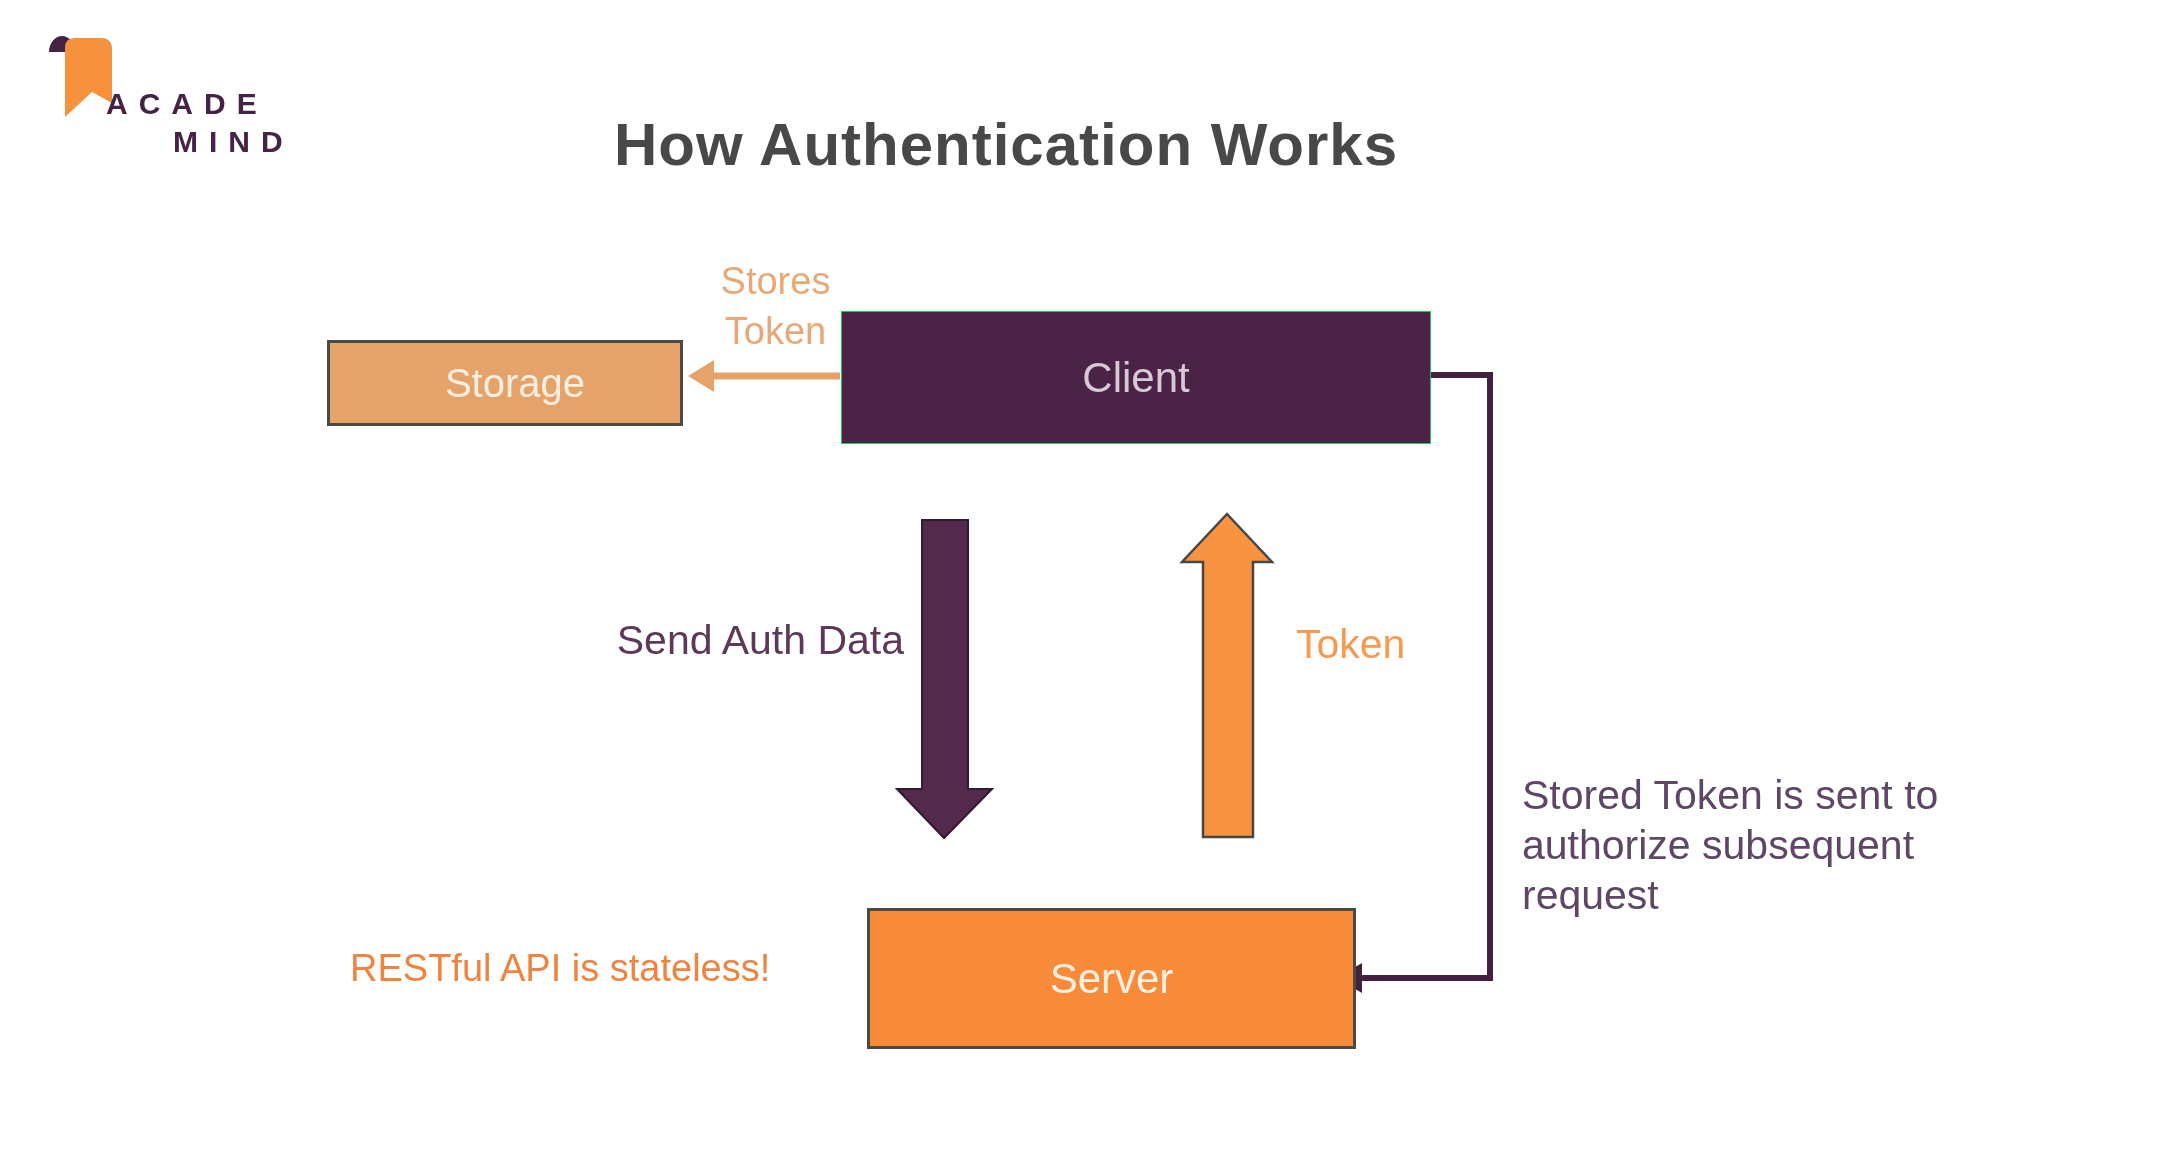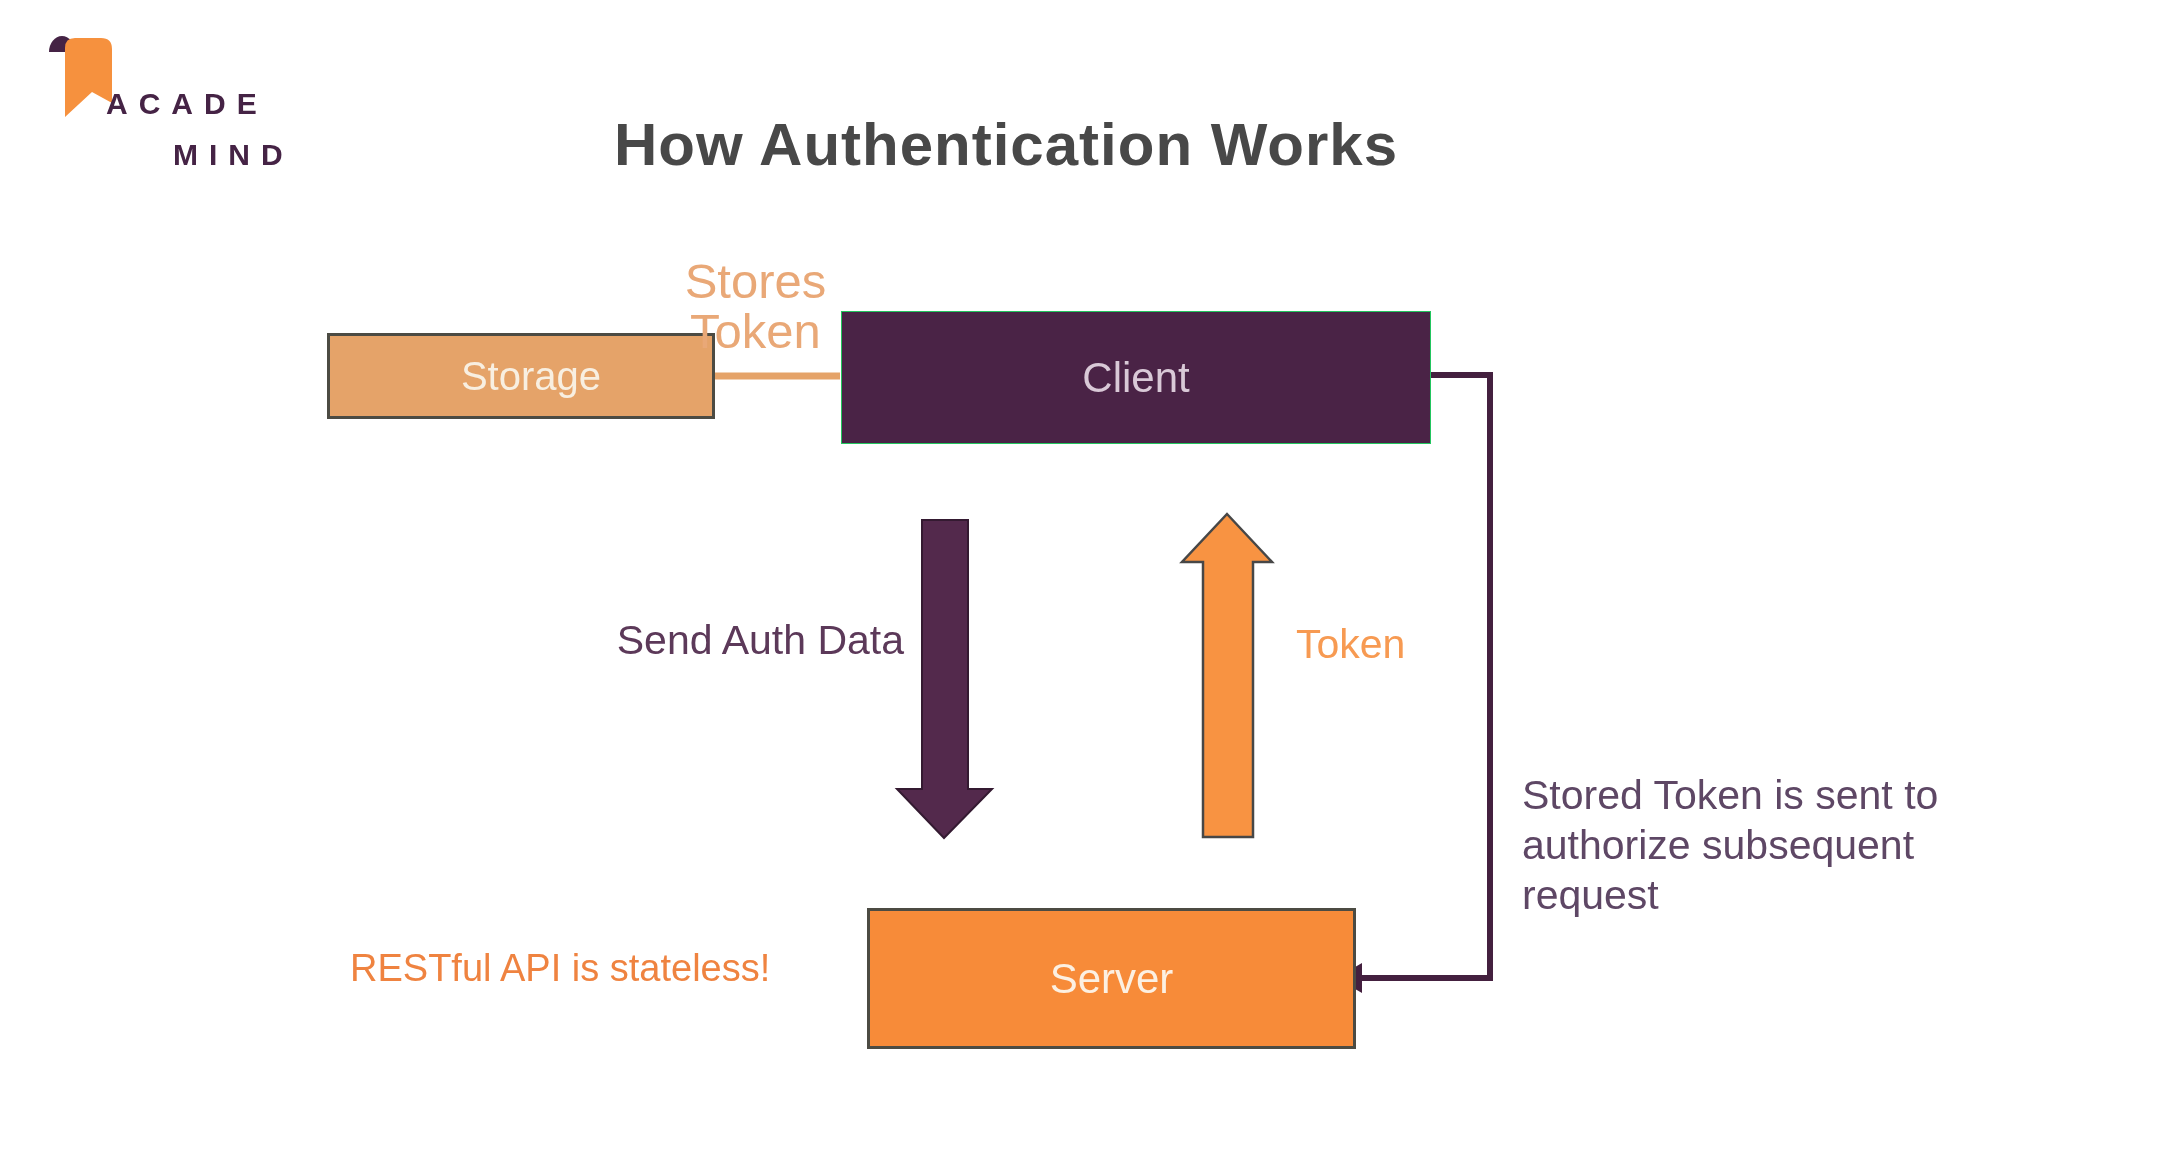--- a/index.html
+++ b/index.html
@@ -7,41 +7,41 @@
     position:relative;width:2170px;height:1164px;background:#fff;
     font-family:"Liberation Sans",sans-serif;overflow:hidden;
   }
   .abs{position:absolute;}
 
   
   #logo{left:45px;top:18px;width:240px;height:150px;}
   #logo svg{position:absolute;left:0;top:0;}
   .logo-word{position:absolute;font-weight:bold;color:var(--logo_purple);font-size:30px;letter-spacing:11px;line-height:1;margin-left:22px;}
   #logo-word-1{left:39px;top:71px;}
-  #logo-word-2{left:106px;top:122px;}
+  #logo-word-2{left:106px;top:109px;}
 
   
   #title{left:0;top:112px;width:2012px;text-align:center;
     font-size:60px;font-weight:bold;letter-spacing:1px;color:var(--title_text);line-height:66px;}
 
   
   .node{display:flex;align-items:center;justify-content:center;box-sizing:border-box;}
-  #storage-node{left:327px;top:333px;width:388px;height:86px;
+  #storage-node{left:327px;top:340px;width:356px;height:86px;
     background:var(--storage_fill);border:3px solid var(--box_border);
     color:var(--storage_text);font-size:40px;padding-left:20px;}
   #client-node{left:841px;top:311px;width:590px;height:133px;
     background:var(--client_fill);border:1px solid #22c55e;
     color:var(--client_text);font-size:42px;}
   #server-node{left:841px;top:908px;width:489px;height:141px;
     background:var(--server_fill);border:3px solid var(--box_border);
     color:var(--server_text);font-size:42px;margin-left:26px;}
 
   
-  #label-stores-token{left:683px;top:256px;width:145px;text-align:center;
-    color:var(--stores_label);font-size:49px;line-height:50px;}
+  #label-stores-token{left:703px;top:256px;width:145px;text-align:center;
+    color:var(--stores_label);font-size:38px;line-height:50px;}
   #label-send-auth{left:500px;top:618px;width:404px;text-align:right;
     color:var(--send_label);font-size:41px;line-height:1.1;}
   #label-token{left:1290px;top:622px;color:var(--token_label);font-size:41px;line-height:1.1;margin-left:6px;}
   #label-restful{left:350px;top:948px;color:var(--rest_label);font-size:38px;line-height:1.1;text-align:center;}
   #label-stored-token{left:1522px;top:770px;width:490px;
     color:var(--stored_label);font-size:41px;line-height:50px;}
 
   
   #arrows{left:0;top:0;}
   .tan-arrow{stroke:var(--tan_arrow);}

